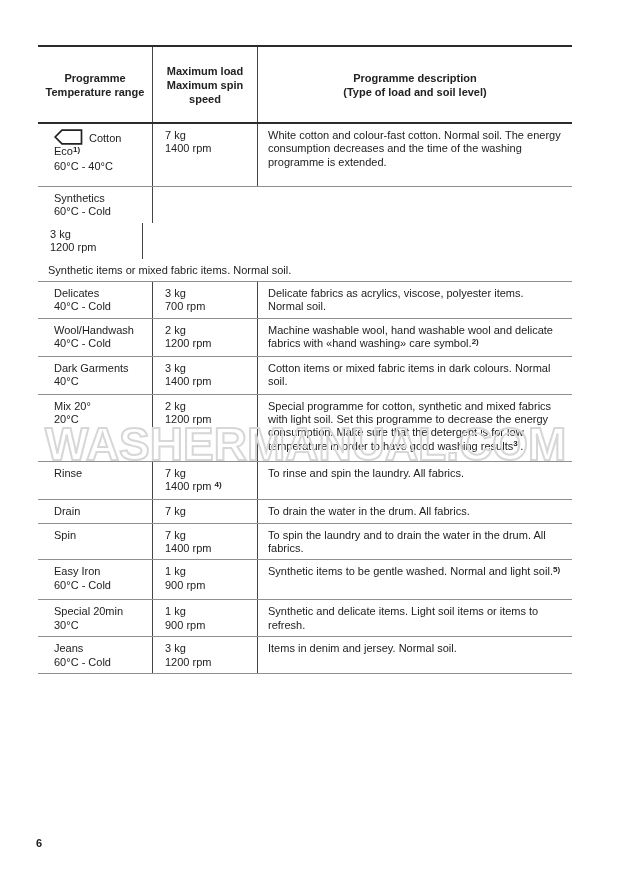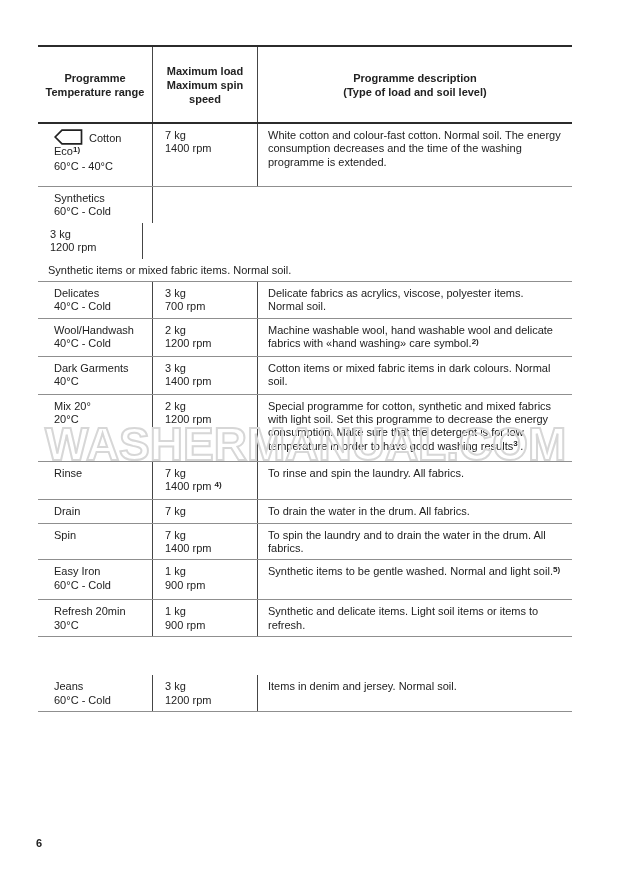--- a/index.html
+++ b/index.html
@@ -175,30 +175,30 @@
             <div class="line"><span>60°C - Cold</span></div>
           </div>
           <div class="cell c1">
             <div class="line"><span>1 kg</span></div>
             <div class="line"><span>900 rpm</span></div>
           </div>
           <div class="cell c2"><span class="b">Synthetic items to be gentle washed</span><span>. Normal and light soil.</span><span class="sup">5)</span></div>
         </div>
         <div class="trow" style="min-height: 36px;">
           <div class="cell c0">
-            <div class="line"><span>Refresh 20min</span></div>
+            <div class="line"><span>Special 20min</span></div>
             <div class="line"><span>30°C</span></div>
           </div>
           <div class="cell c1">
             <div class="line"><span>1 kg</span></div>
             <div class="line"><span>900 rpm</span></div>
           </div>
           <div class="cell c2"><span class="b">Synthetic and delicate items</span><span>. Light soil items or items to refresh.</span></div>
         </div>
-        <div class="trow" style="min-height: 37px; margin-top: 38px;">
+        <div class="trow" style="min-height: 37px;">
           <div class="cell c0">
             <div class="line"><span>Jeans</span></div>
             <div class="line"><span>60°C - Cold</span></div>
           </div>
           <div class="cell c1">
             <div class="line"><span>3 kg</span></div>
             <div class="line"><span>1200 rpm</span></div>
           </div>
           <div class="cell c2"><span class="b">Items in denim and jersey</span><span>. Normal soil.</span></div>
         </div>

